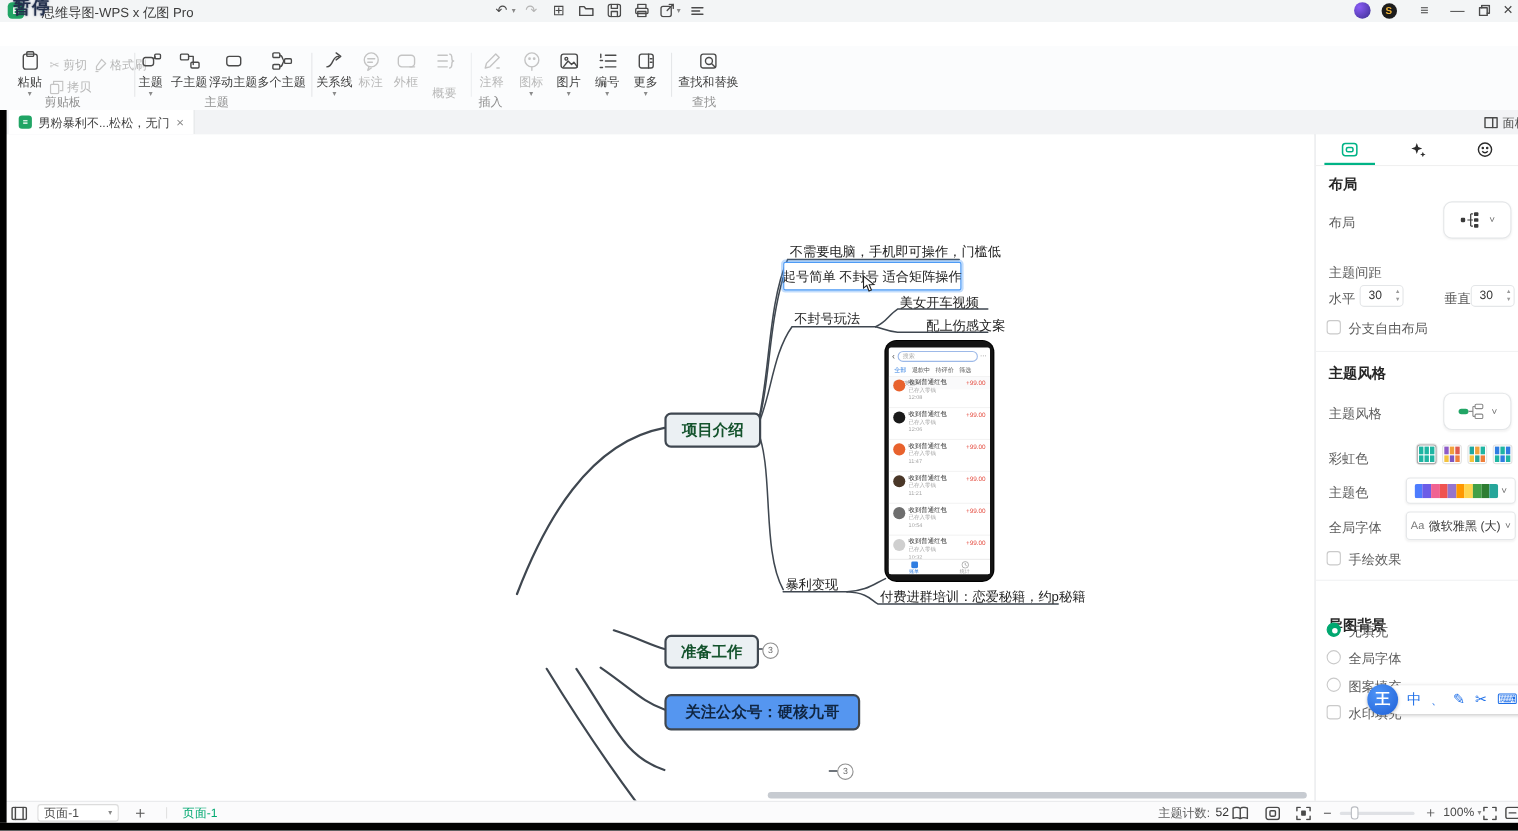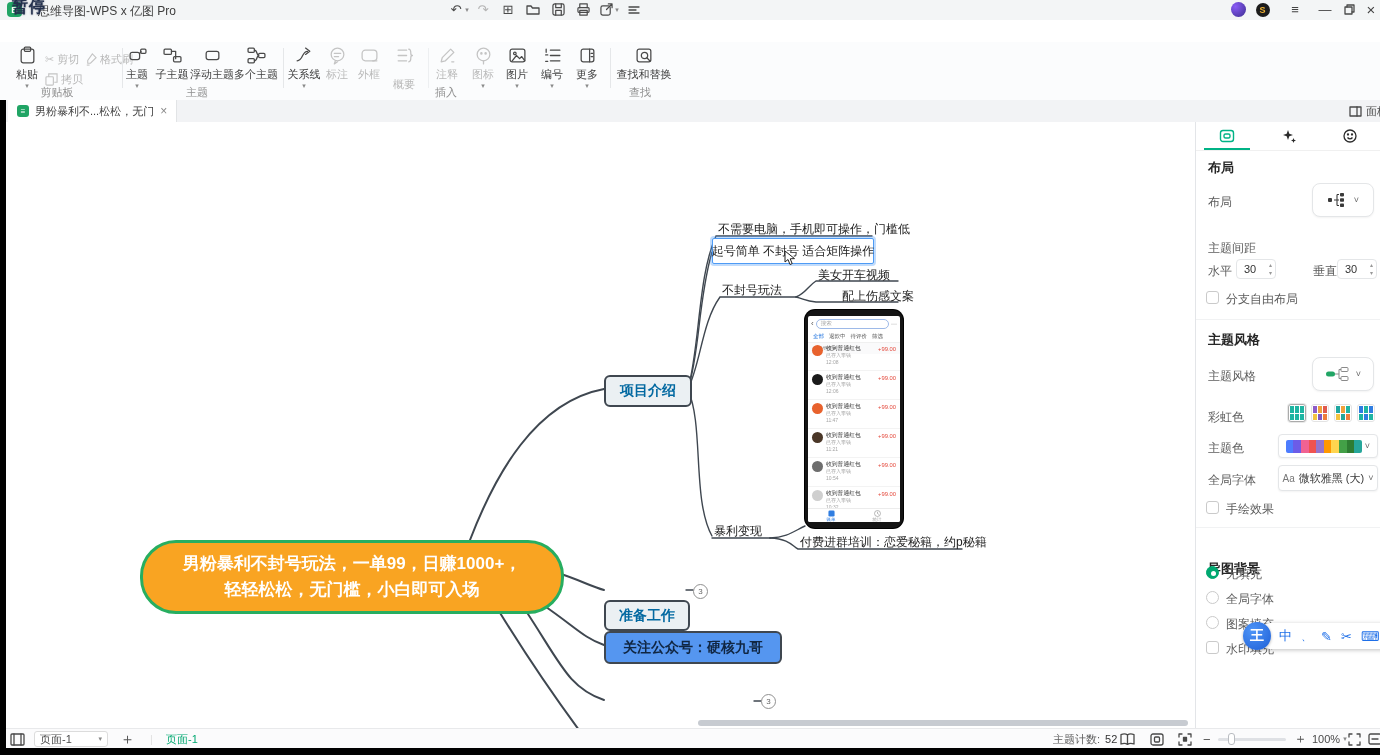--- a/index.html
+++ b/index.html
@@ -36,21 +36,21 @@
     border-right:1px solid #E2E4E6;font-size:11px;color:#3d3d3d;}
   .dticon{width:12px;height:12px;border-radius:3px;background:#21A565;color:#fff;font-size:8px;display:flex;align-items:center;justify-content:center;}
   .dtclose{color:#8a8a8a;font-size:12px;}
   .panel-toggle{position:absolute;right:-8px;top:0;height:22px;display:flex;align-items:center;gap:4px;font-size:11px;color:#4a4a4a;}
   
   .canvas{position:absolute;left:0;top:122px;width:1195px;height:606px;background:#FFFFFF;overflow:hidden;}
   .node-central{position:absolute;left:140px;top:418px;width:418px;height:68px;border-radius:36px;
     border:3px solid #27AE60;display:flex;flex-direction:column;align-items:center;justify-content:center;
     color:#fff;font-weight:bold;font-size:17px;line-height:1.55;text-align:center;}
   .node-box{position:absolute;background:#EBF0F3;border:2px solid #3F4750;border-radius:6px;
-    display:flex;align-items:center;justify-content:center;font-weight:bold;font-size:14px;color:#0369a1;white-space:nowrap;}
+    display:flex;align-items:center;justify-content:center;font-weight:bold;font-size:14px;color:#14532d;white-space:nowrap;}
   .tnode{position:absolute;font-size:12px;color:#222;white-space:nowrap;}
   .selnode{position:absolute;left:712px;top:116px;width:160px;height:24px;background:#fff;border:1px solid #4E9BF5;border-radius:2px;
     box-shadow:0 0 0 2px rgba(78,155,245,.35);display:flex;align-items:center;justify-content:center;font-size:12px;color:#222;white-space:nowrap;}
   .badge{position:absolute;width:13px;height:13px;border-radius:50%;background:#fff;border:1px solid #909090;
     font-size:8px;color:#666;display:flex;align-items:center;justify-content:center;}
   .hscroll{position:absolute;left:698px;top:598px;width:490px;height:6px;border-radius:3px;background:#C7CBD1;}
   
   .phone{position:absolute;left:805px;top:188px;width:98px;height:218px;background:#141414;border-radius:10px;
     padding:6px 3px;box-sizing:border-box;box-shadow:0 0 0 1px #000;}
   .pscreen{width:92px;height:206px;background:#fff;border-radius:2px;overflow:hidden;font-size:6px;position:relative;}
@@ -350,29 +350,25 @@
         <path d="M 796 175 C 804 177, 806 179, 816 180 L 898 180"></path>
         <path d="M 688 268 C 704 303, 692 378, 712 414"></path>
         <path d="M 712 416 L 770 416"></path>
         <path d="M 770 416 C 788 415, 794 409, 805 404"></path>
         <path d="M 770 416 C 790 417, 792 424, 798 427 L 962 427"></path>
         <path d="M 686 468 L 693 468"></path>
         <path d="M 754 579 L 761 579"></path>
       </g>
     </svg>
 
-    <div class="node-central" style="background-color: rgb(249, 164, 34);">
-      <span>男粉暴利不封号玩法，一单99，日赚1000+，</span>
-      <span>轻轻松松，无门槛，小白即可入场</span>
-    </div>
 
     <div class="node-box" style="left:604px;top:253px;width:84px;height:28px;">
       <span>项目介绍</span>
       </div>
-    <div class="node-box" style="left:604px;top:455px;width:82px;height:27px;margin-top:23px;">
+    <div class="node-box" style="left:604px;top:455px;width:82px;height:27px;">
       <span>准备工作</span>
       </div>
     <div class="badge" style="left:693px;top:462px;">3</div>
     <div class="node-box" style="left: 604px; top: 509px; width: 174px; height: 29px; color: rgb(16, 38, 66); background-color: rgb(85, 150, 240);">
       <span>关注公众号：硬核九哥</span>
       </div>
     <div class="badge" style="left:761px;top:572px;">3</div>
 
     <div class="tnode" style="left:718px;top:99px;">不需要电脑，手机即可操作，门槛低</div>
     <div class="selnode">起号简单 不封号 适合矩阵操作</div>

